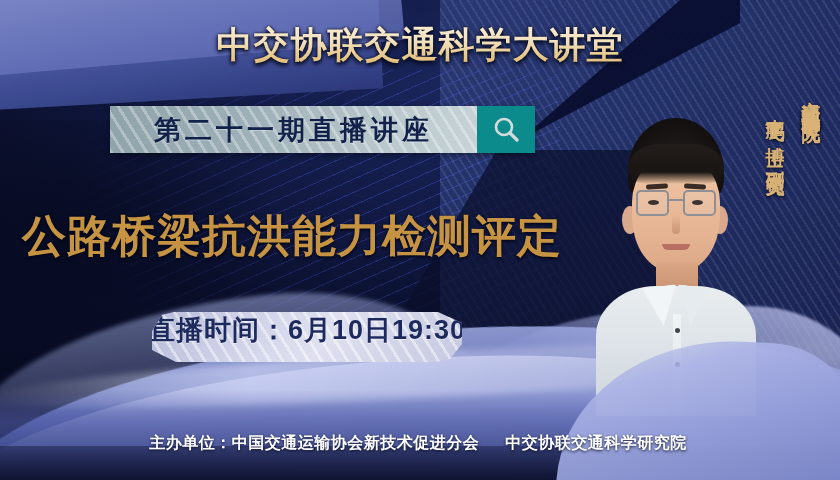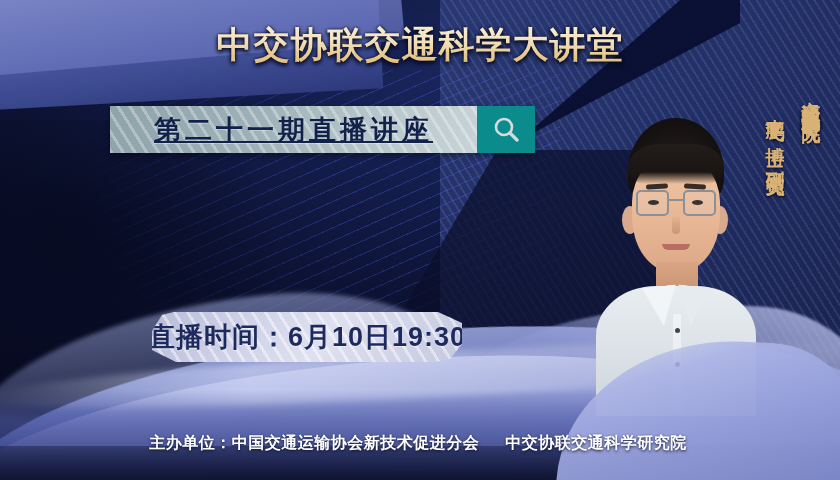--- a/index.html
+++ b/index.html
@@ -82,35 +82,35 @@
   .subtitle-bar{position:absolute;left:110px;top:106px;width:425px;height:47px;
     display:flex;align-items:stretch;
     box-shadow:0 2px 6px rgba(0,0,0,.45);}
   .subtitle-bar .sb-body{position:relative;flex:1;display:flex;align-items:center;justify-content:center;
     background:linear-gradient(100deg,#8fa3ab 0%,#9fb1b8 40%,#b9c8cc 75%,#c7d3d6 100%);
     overflow:hidden;}
   .subtitle-bar .sb-body::after{content:"";position:absolute;inset:0;
     background:repeating-linear-gradient(58deg, rgba(255,255,255,.30) 0px, rgba(255,255,255,.30) 3px, rgba(0,0,0,0) 3px, rgba(0,0,0,0) 10px);}
   .subtitle-bar .sb-text{position:relative;z-index:2;
     font-size:27px;font-weight:bold;color:#12214a;letter-spacing:4px;
-    text-shadow:0 1px 0 rgba(255,255,255,.35);white-space:nowrap;text-decoration:underline;}
+    text-shadow:0 1px 0 rgba(255,255,255,.35);white-space:nowrap;}
   .subtitle-bar .sb-search{width:58px;background:#0c8b8c;display:flex;align-items:center;justify-content:center;}
   .subtitle-bar .sb-search svg{display:block;}
 
   
   .lecture-title{position:absolute;left:22px;top:206px;width:600px;height:60px;
     display:flex;align-items:center;
     font-size:44px;font-weight:bold;letter-spacing:1px;
     color:#c59341;
     text-shadow:0 2px 3px rgba(3,6,24,.9), 0 0 2px rgba(5,9,30,.8);
     white-space:nowrap;}
 
   
   .time-badge{position:absolute;left:152px;top:312px;width:310px;height:50px;
-    display:flex;align-items:center;justify-content:center;
+    display:flex;align-items:flex-start;justify-content:center;
     background:linear-gradient(120deg,#b9bcd8 0%,#cfd2e8 30%,#dfe1f0 55%,#c5c8e0 100%);
     clip-path:polygon(0 38%, 10px 6%, 22px 0, calc(100% - 24px) 0, 100% 22%, 100% 64%, calc(100% - 12px) 94%, calc(100% - 26px) 100%, 24px 100%, 0 76%);
     box-shadow:0 3px 10px rgba(0,0,0,.45);overflow:hidden;}
   .time-badge::after{content:"";position:absolute;inset:0;
     background:repeating-linear-gradient(58deg, rgba(255,255,255,.45) 0px, rgba(255,255,255,.45) 3px, rgba(0,0,0,0) 3px, rgba(0,0,0,0) 11px);}
   .time-badge .tb-text{position:relative;z-index:2;font-size:27px;font-weight:bold;color:#1d2a5e;
     letter-spacing:1px;white-space:nowrap;text-shadow:0 1px 0 rgba(255,255,255,.5);}
 
   
   .v-text{position:absolute;writing-mode:vertical-rl;text-orientation:upright;
@@ -226,20 +226,21 @@
       <span class="sb-text">第二十一期直播讲座</span>
     </div>
     <div class="sb-search">
       <svg width="30" height="30" viewBox="0 0 30 30" aria-hidden="true">
         <circle cx="13" cy="12" r="8" fill="none" stroke="#d4dbdd" stroke-width="2.6"></circle>
         <line x1="19" y1="18" x2="26" y2="25" stroke="#d4dbdd" stroke-width="3.2" stroke-linecap="round"></line>
       </svg>
     </div>
   </div>
 
+  <div class="lecture-title">公路桥梁抗洪能力检测评定</div>
 
   <div class="time-badge">
     <span class="tb-text">直播时间：6月10日19:30</span>
   </div>
 
   <div class="v-text v-org">交通运输部公路科学研究院</div>
   <div class="v-text v-name">李鹏飞　博士　副研究员</div>
 
   <div class="footer">
     <span>主办单位：</span><span>中国交通运输协会新技术促进分会</span><span class="f-gap"></span><span>中交协联交通科学研究院</span>

